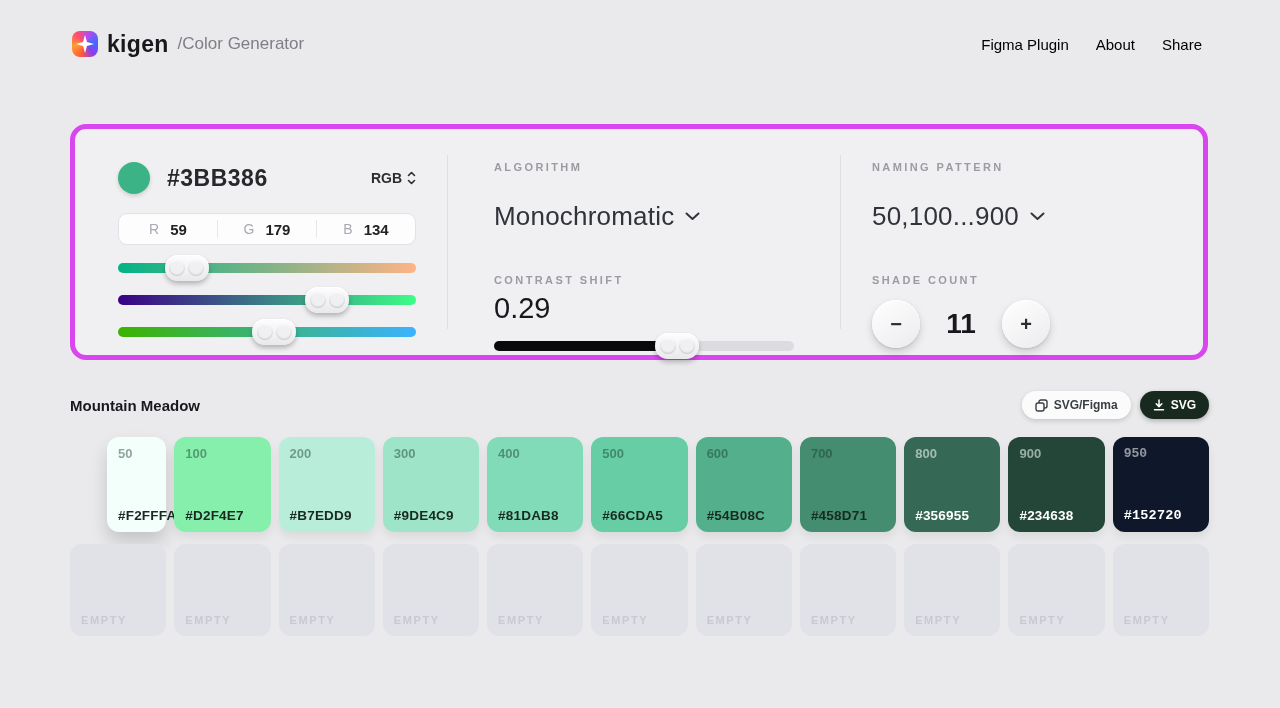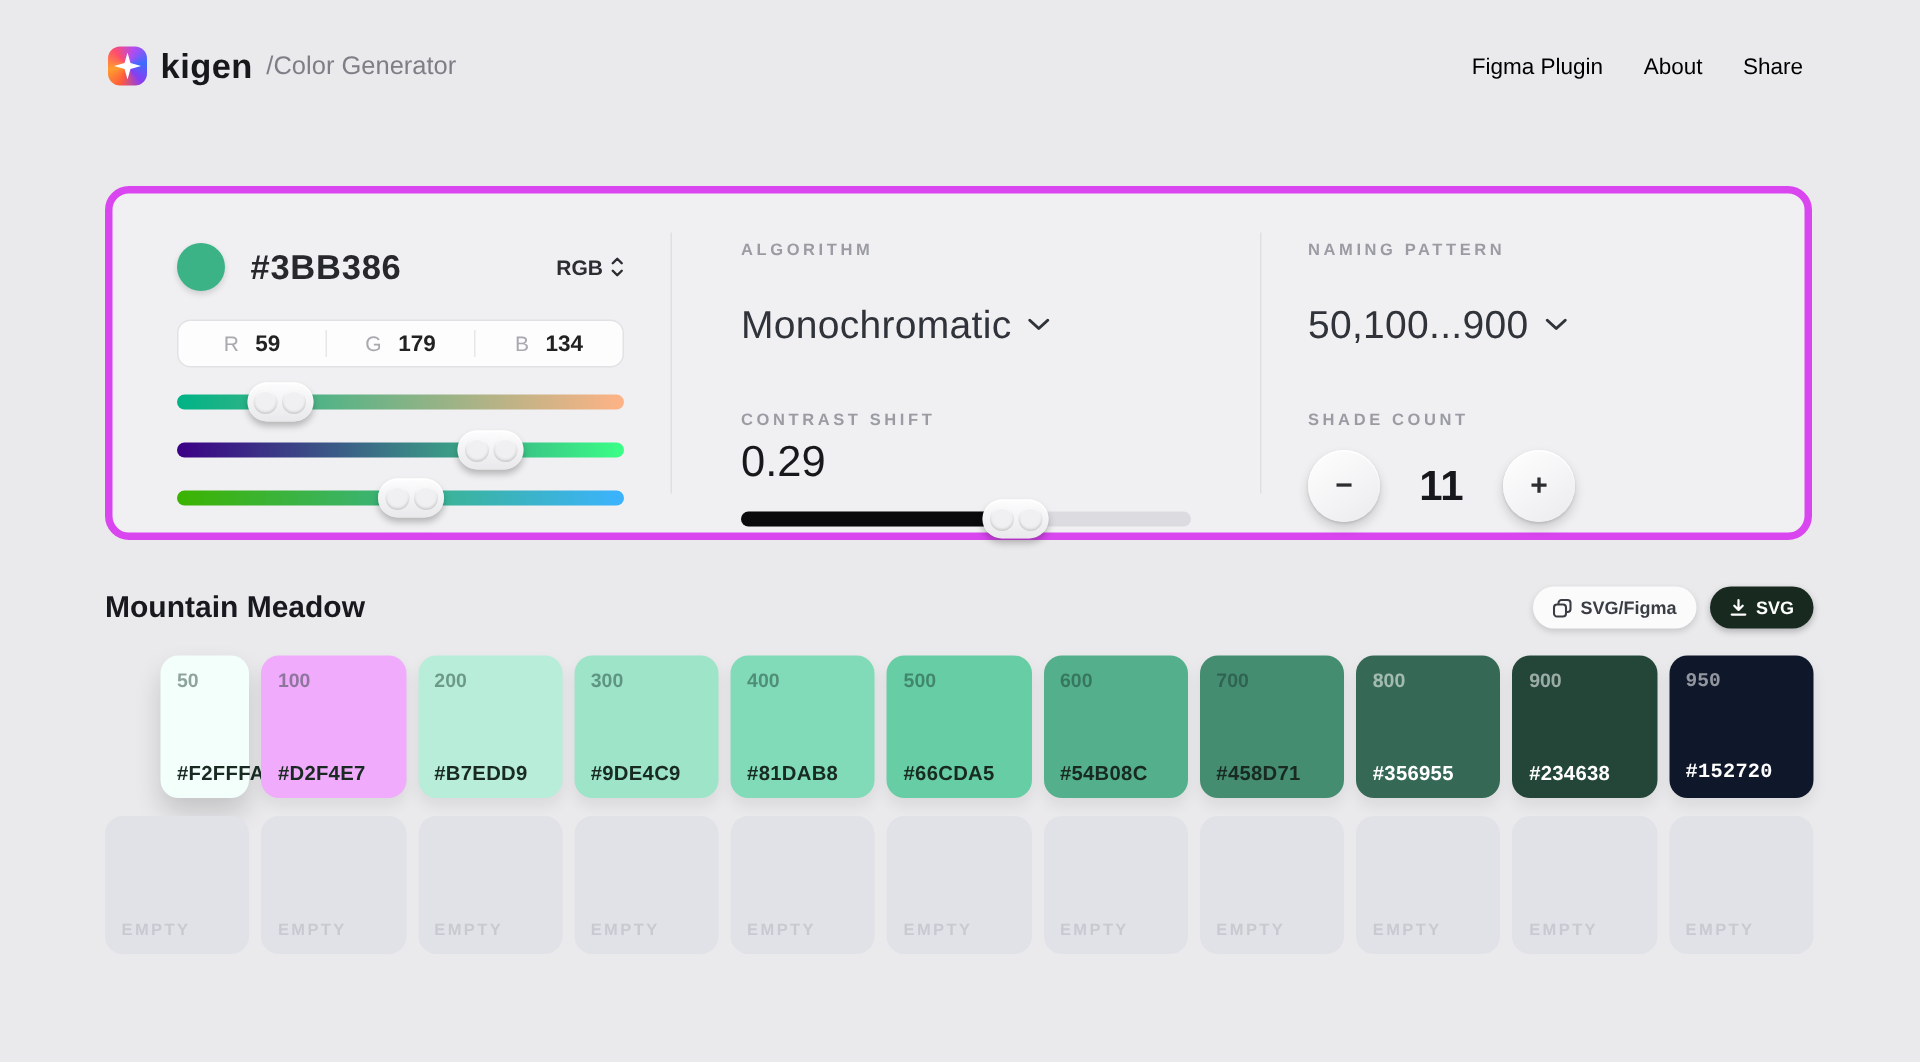--- a/index.html
+++ b/index.html
@@ -68,21 +68,21 @@
   .count-row { display:flex; align-items:center; margin-top:14px; }
   .round { width:48px; height:48px; border-radius:50%; border:none;
     background:linear-gradient(145deg,#ffffff,#ebebee);
     box-shadow:0 4px 8px rgba(0,0,0,.16), 0 1px 2px rgba(0,0,0,.12), inset 0 1px 1px #fff;
     font-size:20px; color:#2c2d31; cursor:pointer; font-weight:600; font-family:inherit; }
   .count { font-size:28px; font-weight:600; color:#17181c; width:82px; text-align:center; }
 
   
   .palette { margin:0 71px 0 70px; }
   .palette-head { display:flex; align-items:center; margin-top:30px; height:30px; }
-  .palette-head h2 { font-size:20px; font-weight:600; color:#17191e; }
+  .palette-head h2 { font-size:15px; font-weight:600; color:#17191e; }
   .actions { margin-left:auto; display:flex; gap:9px; align-items:center; }
   .pill { display:flex; align-items:center; gap:6px; border:none; border-radius:15px; padding:7px 13px;
     font-size:12px; font-weight:700; cursor:pointer; font-family:inherit; }
   .pill.light { background:#fbfbfc; color:#3a3e44; box-shadow:0 2px 5px rgba(0,0,0,.15); }
   .pill.dark { background:#182a20; color:#ffffff; box-shadow:0 2px 5px rgba(0,0,0,.25); }
 
   .shade-grid, .empty-grid { display:grid; grid-template-columns:repeat(11,1fr); gap:8px; }
   .shade-grid { margin-top:17px; }
   .shade { height:95px; border-radius:12px; position:relative; box-shadow:0 5px 10px rgba(0,0,0,.07); cursor:pointer; }
   .shade.elevated { box-shadow:0 10px 18px rgba(0,0,0,.16); }
@@ -231,21 +231,21 @@
           </svg>
           <span>SVG</span>
         </button>
       </div>
     </div>
     <div class="shade-grid">
         <div class="shade light-card elevated" style="background: rgb(242, 255, 250); margin-left: 37px;">
           <span class="shade-name">50</span>
           <span class="shade-hex">#F2FFFA</span>
         </div>
-        <div class="shade light-card" style="background: #f0abfc; text-align: right;">
+        <div class="shade light-card" style="background: #86efac; text-align: right;">
           <span class="shade-name">100</span>
           <span class="shade-hex">#D2F4E7</span>
         </div>
         <div class="shade light-card" style="background: rgb(183, 237, 217);">
           <span class="shade-name">200</span>
           <span class="shade-hex">#B7EDD9</span>
         </div>
         <div class="shade light-card" style="background: rgb(157, 228, 201);">
           <span class="shade-name">300</span>
           <span class="shade-hex">#9DE4C9</span>

